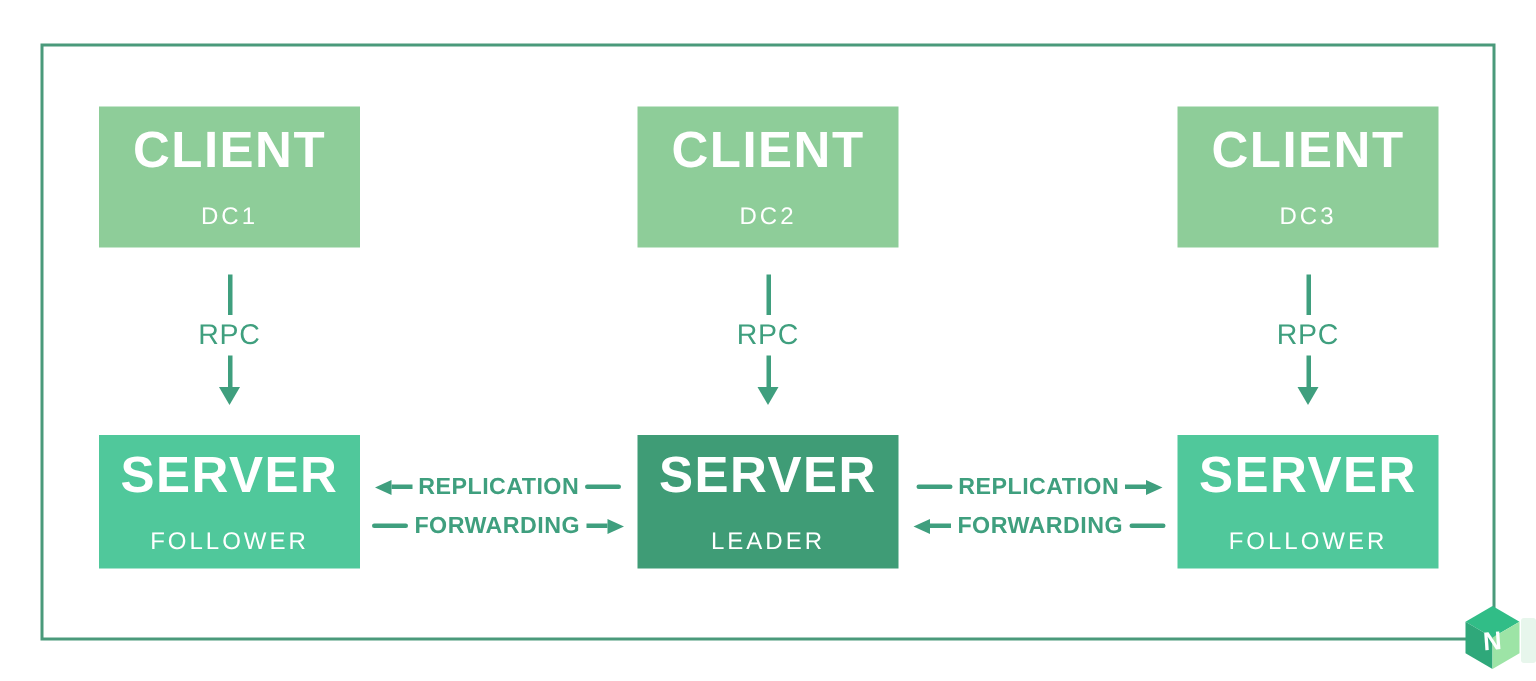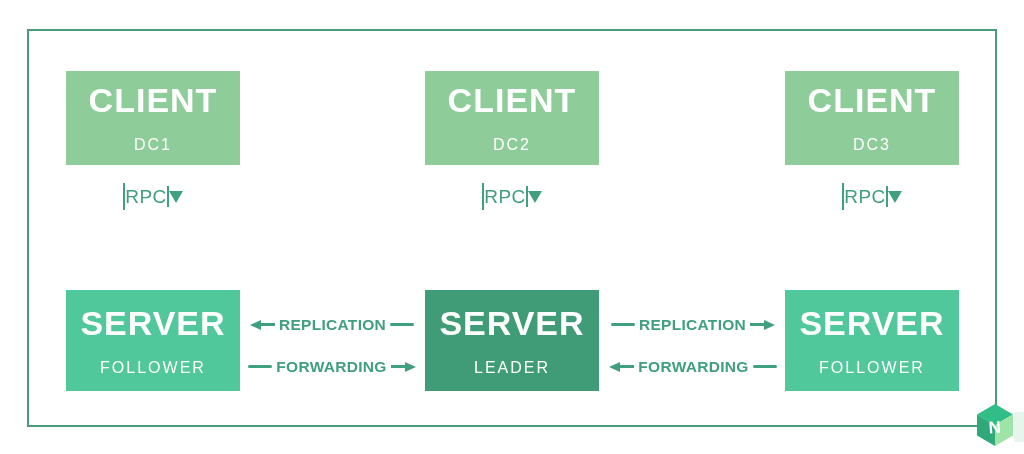--- a/index.html
+++ b/index.html
@@ -16,39 +16,39 @@
   
   .box{
     position:absolute;width:174px;display:flex;flex-direction:column;
     align-items:center;justify-content:center;color:var(--box-text,#ffffff);
     text-align:center;
     gap:15px;
   }
   .box .title{font-size:34px;font-weight:bold;letter-spacing:1px;line-height:1;}
   .box .sub{font-size:16px;font-weight:normal;letter-spacing:2px;margin-top:5px;line-height:1;}
   .client{top:71px;height:94px;background:var(--client-box,#8ecd99);}
-  .server{top:290px;height:101px;}
+  .server{top:290px;height:89px;}
   .f-box{background:var(--follower-box,#50c89b);}
   .l-box{background:var(--leader-box,#3f9c76);}
   .col1{left:66px;}
   .col2{left:425px;}
   .col3{left:785px;}
   
   .rpc{
-    position:absolute;top:183px;width:60px;display:flex;
+    position:absolute;top:183px;width:60px;display:flex;flex-direction:column;
     align-items:center;
   }
   .rpc .seg1{width:3px;height:27px;background:var(--line,#3f9f7e);}
   .rpc .lbl{font-size:19px;color:var(--line,#3f9f7e);margin:3px 0 2px 0;letter-spacing:.5px;}
   .rpc .seg2{width:3px;height:21px;background:var(--line,#3f9f7e);}
   .rpc .head{width:0;height:0;border-left:7px solid transparent;border-right:7px solid transparent;border-top:12px solid var(--line,#3f9f7e);}
   .rpc.col1{left:123px;} .rpc.col2{left:482px;} .rpc.col3{left:842px;}
   
   .links{
-    position:absolute;top:315px;width:186px;display:flex;flex-direction:column;gap:23px;
+    position:absolute;top:315px;width:186px;display:flex;flex-direction:column;gap:7px;
   }
   .links-left{left:239px;}
   .links-right{left:600px;}
   .links .row{display:flex;align-items:center;justify-content:center;gap:4px;height:19px;}
   .lbl2{font-size:15.5px;font-weight:bold;color:var(--line,#3f9f7e);letter-spacing:.3px;white-space:nowrap;}
   .dash{width:24px;height:3px;background:var(--line,#3f9f7e);border-radius:1.5px;}
   .arrow{display:flex;align-items:center;}
   .arrow .bar{width:14px;height:3px;background:var(--line,#3f9f7e);}
   .tri-l{width:0;height:0;border-top:5.5px solid transparent;border-bottom:5.5px solid transparent;border-right:11px solid var(--line,#3f9f7e);}
   .tri-r{width:0;height:0;border-top:5.5px solid transparent;border-bottom:5.5px solid transparent;border-left:11px solid var(--line,#3f9f7e);}

